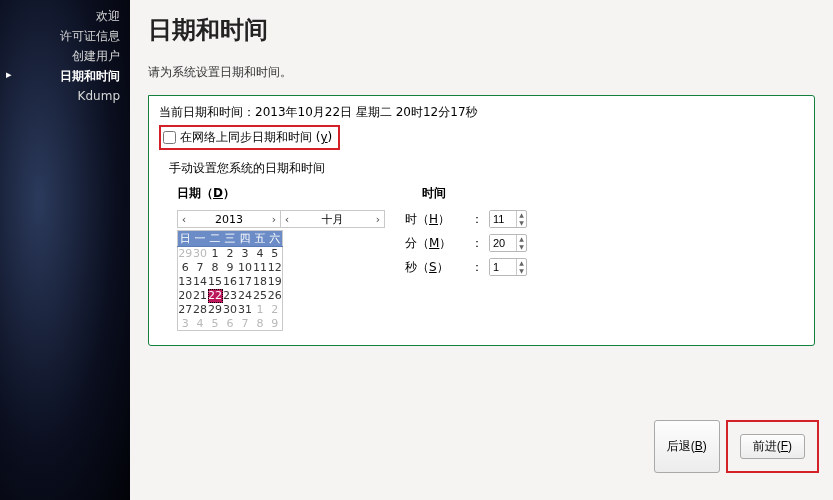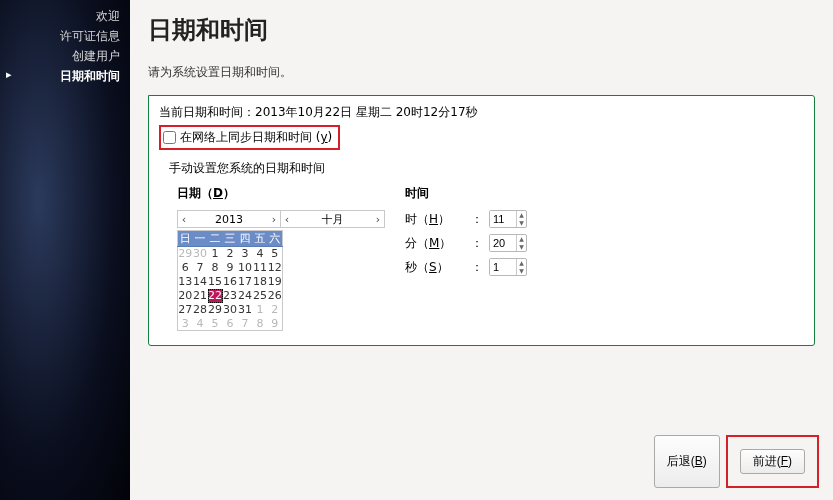--- a/index.html
+++ b/index.html
@@ -105,21 +105,21 @@
     text-align: center;
     color: #333;
   }
   table.calendar td.other { color: #b8b8b8; }
   table.calendar td.today {
     background: #be185d;
     color: #fff;
     outline: 1px dotted #000;
     outline-offset: -1px;
   }
-  .time-col .section-head { margin-left: 0; }
+  .time-col .section-head { margin-left: 17px; }
   .time-row {
     display: flex;
     align-items: center;
     margin-bottom: 6px;
     gap: 6px;
     font-size: 12px;
   }
   .spin {
     display: inline-flex;
     border: 1px solid #b8b8b8;
@@ -134,21 +134,21 @@
   .spin .arrows {
     display: flex; flex-direction: column;
     border-left: 1px solid #c9c9c9;
     font-size: 6px; line-height: 8px;
     width: 10px;
   }
   .spin .arrows span { text-align:center; cursor:pointer; color:#666;}
   .u { text-decoration: underline; }
   .footer {
     position: absolute;
-    bottom: 12px; right: 14px;
+    bottom: 27px; right: 14px;
     display: flex; gap: 6px;
   }
   .btn {
     background: linear-gradient(#fdfdfd,#ececec);
     border: 1px solid #a9a9a9;
     border-radius: 3px;
     padding: 3px 12px;
     font-size: 12px;
     cursor: pointer;
   }
@@ -159,20 +159,21 @@
   }
 </style>
 </head>
 <body>
 
 <div class="sidebar">
     <div class="sidebar-item">欢迎</div>
     <div class="sidebar-item">许可证信息</div>
     <div class="sidebar-item">创建用户</div>
     <div class="sidebar-item selected">日期和时间</div>
+    <div class="sidebar-item">Kdump</div>
   </div>
 
 <div class="main">
   <h1 class="page-title">日期和时间</h1>
   <div class="sub-text">请为系统设置日期和时间。</div>
 
 
   <div class="panel">
     <div class="current-dt">当前日期和时间：2013年10月22日  星期二   20时12分17秒</div>
 

